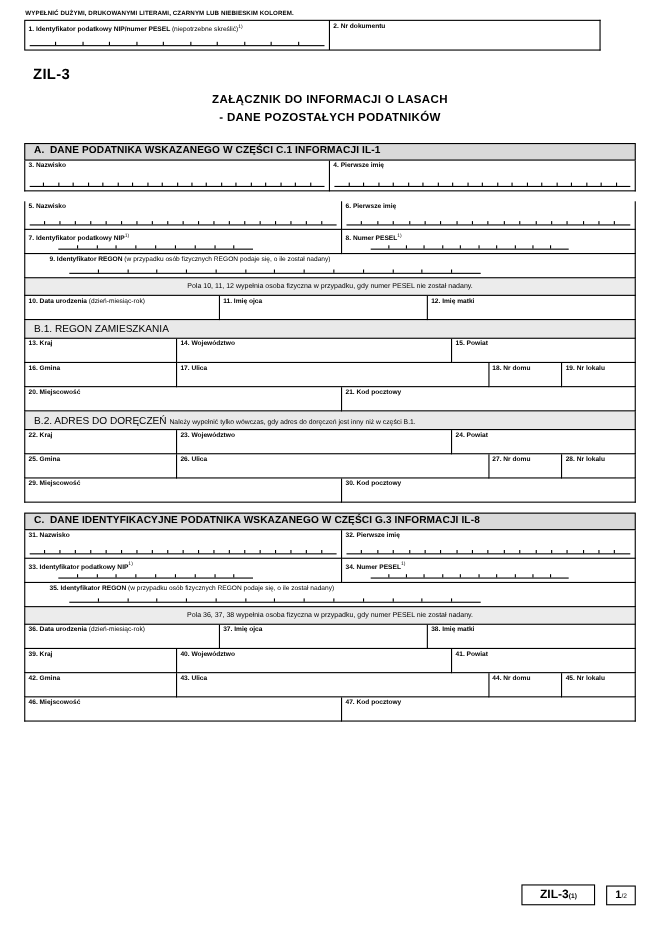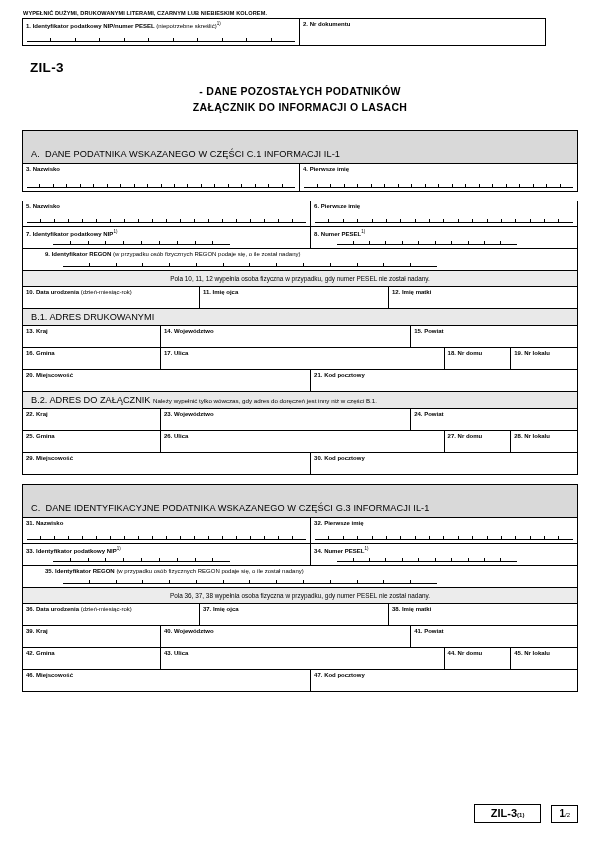--- a/index.html
+++ b/index.html
@@ -79,22 +79,22 @@
     letter-spacing: 0.3px;
     line-height: 1.55;
     margin-bottom: 14px;
   }
 
   
   .sec-bar {
     border: 1px solid #000;
     background: #d9d9d9;
     font-size: 9.2px;
-    font-weight: normal;
-    padding: 18px 6px 4px 8px;
+    font-weight: bold;
+    padding: 0 6px 4px 8px;
     letter-spacing: 0.1px;
   }
   .sec-bar .letter { margin-right: 5px; }
   .sub-bar {
     border: 1px solid #000;
     border-top: none;
     background: #e9e9e9;
     font-size: 9.2px;
     padding: 3px 6px 3px 8px;
   }
@@ -167,22 +167,22 @@
       <div class="lbl">
         <span>2.</span>
         <span>Nr dokumentu</span>
       </div>
     </div>
   </div>
 
   <div class="title-form">ZIL-3</div>
 
   <div class="doc-title">
+    <div>ZAŁĄCZNIK DO INFORMACJI O LASACH</div>
     <div>- DANE POZOSTAŁYCH PODATNIKÓW</div>
-    <div>ZAŁĄCZNIK DO INFORMACJI O LASACH</div>
   </div>
 
   <div class="grp">
     <div class="sec-bar">
       <span class="letter">A.</span><span>DANE PODATNIKA WSKAZANEGO W CZĘŚCI C.1 INFORMACJI IL-1</span>
     </div>
     <div class="row">
       <div class="box" style="width:50%;height:28px;border-top:none;">
         <div class="lbl"><span>3.</span> <span>Nazwisko</span></div>
         <div class="comb">
@@ -355,21 +355,21 @@
       </div>
       <div class="box" style="width:34%;height:22px;border-top:none;">
         <div class="lbl"><span>11.</span> <span>Imię ojca</span></div>
       </div>
       <div class="box" style="width:34%;height:22px;border-top:none;">
         <div class="lbl"><span>12.</span> <span>Imię matki</span></div>
       </div>
     </div>
 
     <div class="sub-bar">
-      <span>B.1. ADRES DRUKOWANYMI</span>
+      <span>B.1. REGON ZAMIESZKANIA</span>
     </div>
     <div class="row">
       <div class="box" style="width:25%;height:22px;border-top:none;">
         <div class="lbl"><span>13.</span> <span>Kraj</span></div>
       </div>
       <div class="box" style="width:45%;height:22px;border-top:none;">
         <div class="lbl"><span>14.</span> <span>Województwo</span></div>
       </div>
       <div class="box" style="width:30%;height:22px;border-top:none;">
         <div class="lbl"><span>15.</span> <span>Powiat</span></div>
@@ -392,21 +392,21 @@
     <div class="row">
       <div class="box" style="width:52%;height:22px;border-top:none;">
         <div class="lbl"><span>20.</span> <span>Miejscowość</span></div>
       </div>
       <div class="box" style="width:48%;height:22px;border-top:none;">
         <div class="lbl"><span>21.</span> <span>Kod pocztowy</span></div>
       </div>
     </div>
 
     <div class="sub-bar">
-      <span>B.2. ADRES DO ZAŁĄCZNIK</span>
+      <span>B.2. ADRES DO DORĘCZEŃ</span>
       <span class="note">Należy wypełnić tylko wówczas, gdy adres do doręczeń jest inny niż w części B.1.</span>
     </div>
     <div class="row">
       <div class="box" style="width:25%;height:22px;border-top:none;">
         <div class="lbl"><span>22.</span> <span>Kraj</span></div>
       </div>
       <div class="box" style="width:45%;height:22px;border-top:none;">
         <div class="lbl"><span>23.</span> <span>Województwo</span></div>
       </div>
       <div class="box" style="width:30%;height:22px;border-top:none;">
@@ -432,21 +432,21 @@
         <div class="lbl"><span>29.</span> <span>Miejscowość</span></div>
       </div>
       <div class="box" style="width:48%;height:22px;border-top:none;">
         <div class="lbl"><span>30.</span> <span>Kod pocztowy</span></div>
       </div>
     </div>
   </div>
 
   <div class="grp">
     <div class="sec-bar">
-      <span class="letter">C.</span><span>DANE IDENTYFIKACYJNE PODATNIKA WSKAZANEGO W CZĘŚCI G.3 INFORMACJI IL-1</span>
+      <span class="letter">C.</span><span>DANE IDENTYFIKACYJNE PODATNIKA WSKAZANEGO W CZĘŚCI G.3 INFORMACJI IL-8</span>
     </div>
 
     <div class="row">
       <div class="box" style="width:52%;height:26px;border-top:none;">
         <div class="lbl"><span>31.</span> <span>Nazwisko</span></div>
         <div class="comb">
             <i></i>
             <i></i>
             <i></i>
             <i></i>

